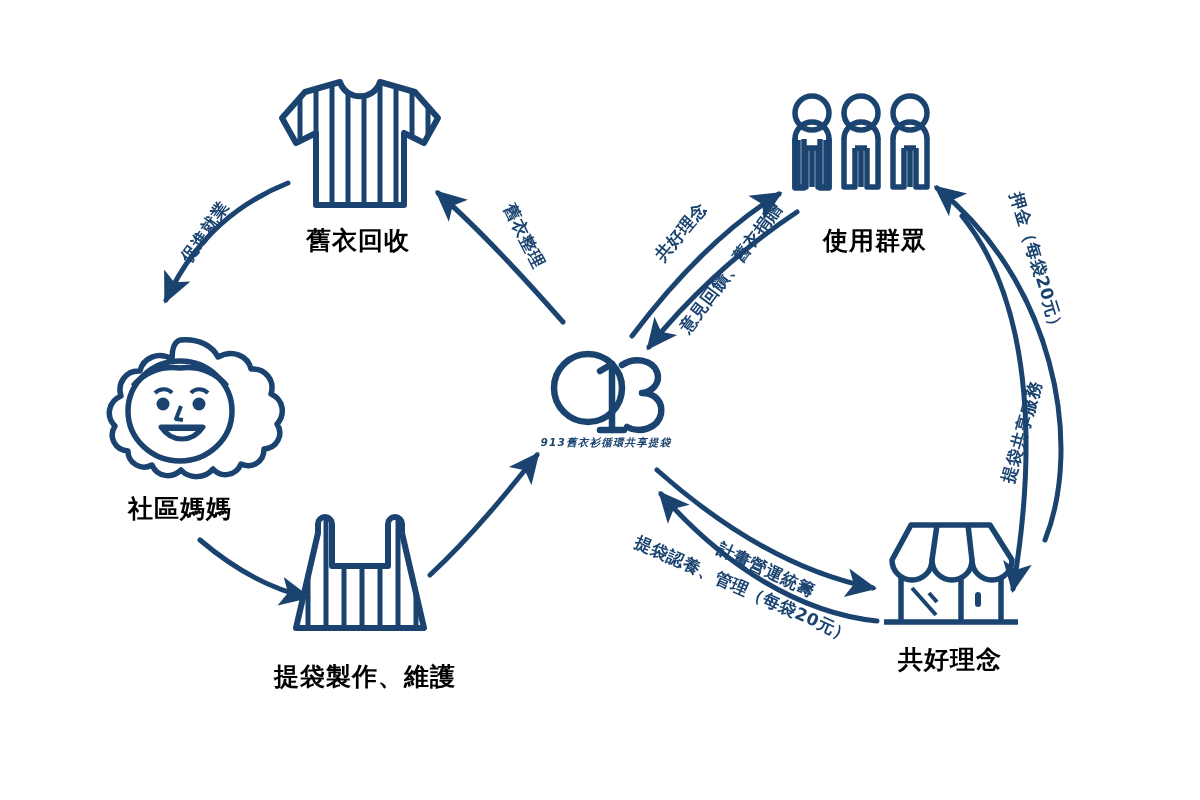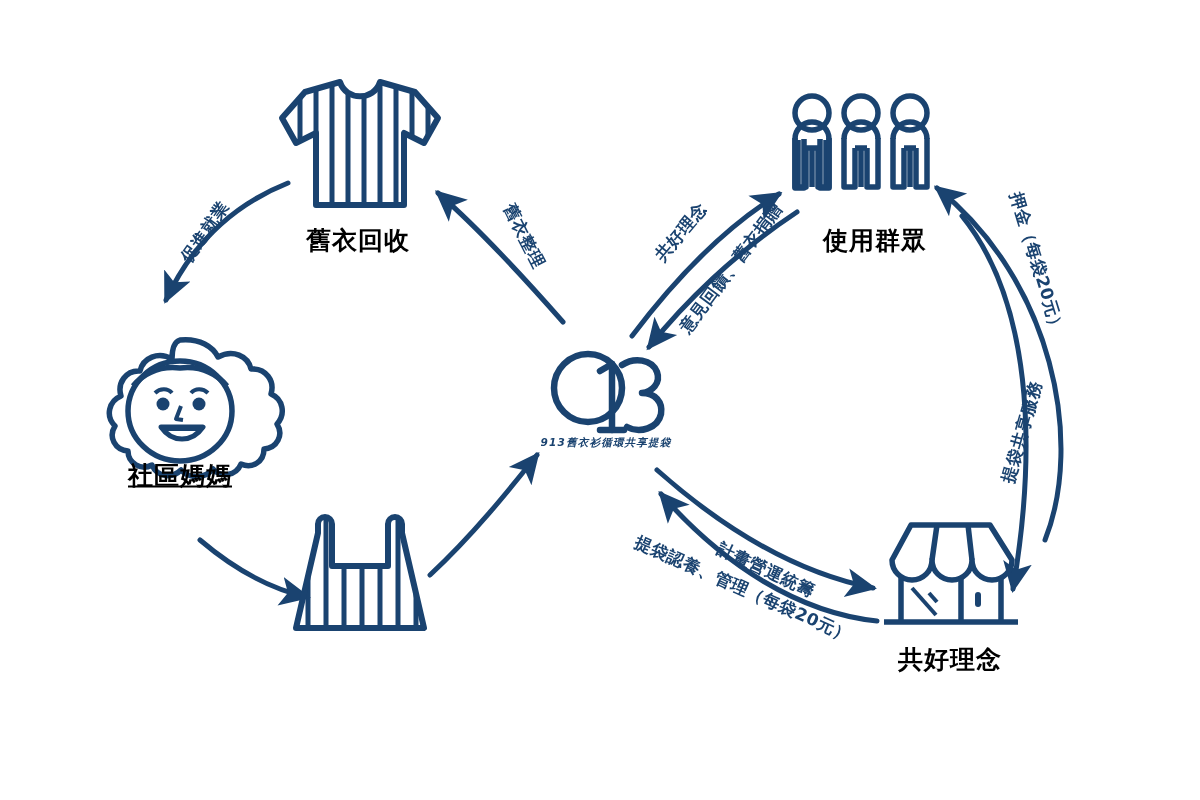--- a/index.html
+++ b/index.html
@@ -200,22 +200,23 @@
       <circle cx="588" cy="388" r="34"></circle>
       <path d="M612,364 L612,430"></path>
       <path d="M612,364 L600,371"></path>
       <path d="M600,430 L624,430"></path>
       <path d="M622,365 C634,357 652,359 657,372 C661,383 652,392 642,393 C655,393 663,402 661,414 C658,428 640,434 627,427"></path>
     </g>
   </svg>
 
   <div class="node-label" style="left:358px; top:240px;">舊衣回收</div>
 
-  <div class="node-label" style="left:180px; top:475px;text-decoration:underline;">社區媽媽</div>
-
+  <div class="node-label" style="left:180px; top:508px;">社區媽媽</div>
+
+  <div class="node-label" style="left:365px; top:676px;">提袋製作、維護</div>
 
   <div class="node-label" style="left:875px; top:240px;">使用群眾</div>
 
   <div class="node-label" style="left:950px; top:659px;">共好理念</div>
 
   <div class="logo-sub" style="left:606px; top:443px;">913舊衣衫循環共享提袋</div>
 
   <div class="arc-label" style="left:205px; top:232px; transform:translate(-50%,-50%) rotate(-55deg);">促進就業</div>
 
   <div class="arc-label" style="left:524px; top:236px; transform:translate(-50%,-50%) rotate(63deg);">舊衣整理</div>

